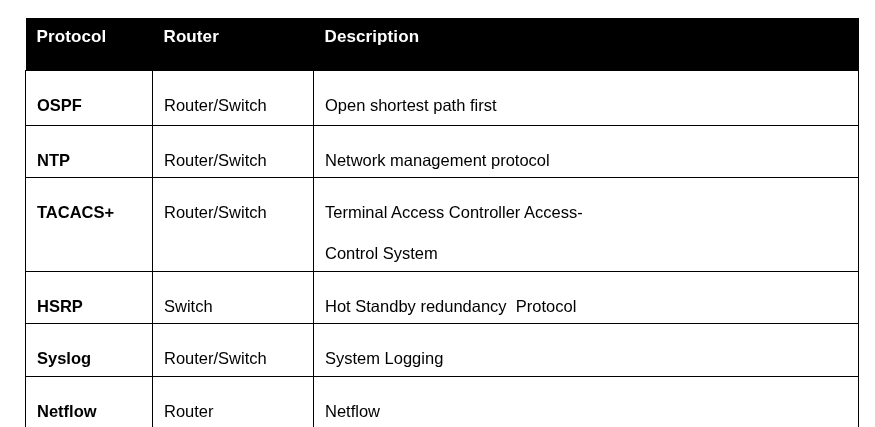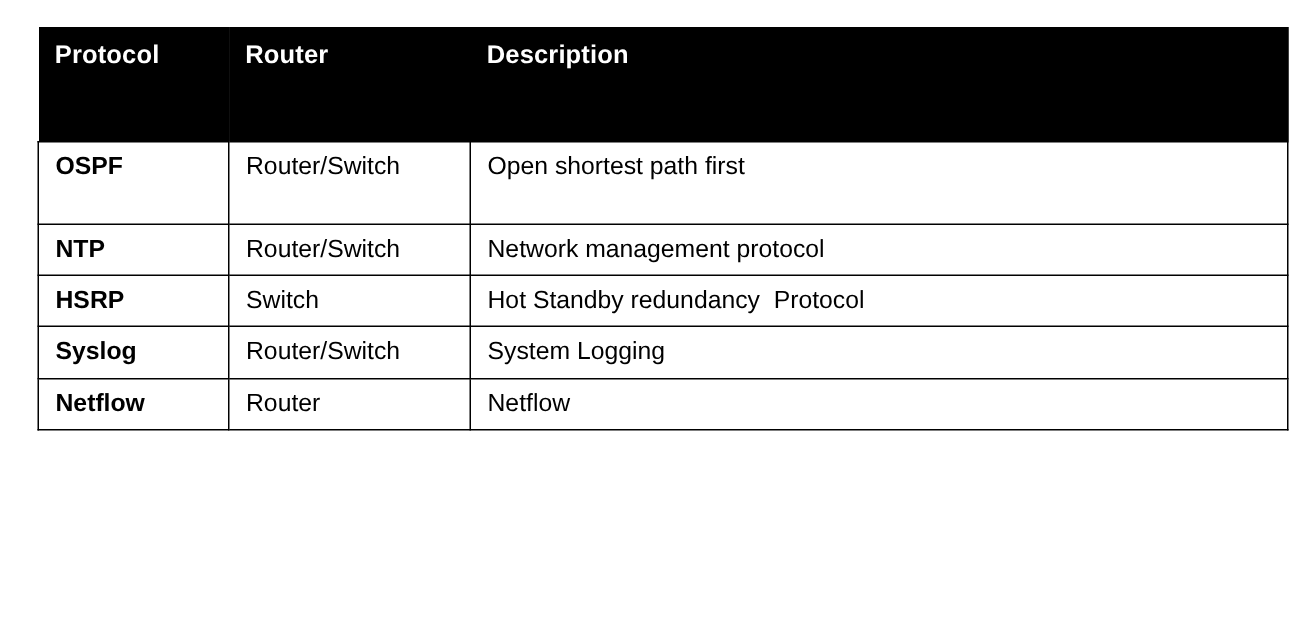--- a/index.html
+++ b/index.html
@@ -46,21 +46,21 @@
     background: #000000;
   }
   thead th {
     background: #000000;
     color: #ffffff;
     font-weight: bold;
     font-size: 17px;
     text-align: left;
     vertical-align: top;
     padding: 9px 0 0 11px;
-    height: 76px;
+    height: 52px;
     box-sizing: border-box;
     border: none;
     line-height: 1.18;
     letter-spacing: 0.1px;
     margin-left: 10px;
   }
 
   
   tbody td {
     border: 1.5px solid #000000;
@@ -84,21 +84,21 @@
   tbody tr:first-child td {
     border-top: 1.5px solid #000000;
   }
 
   
   tr.h-tall td   { height: 55px; }
   tr.h-short td  { height: 29px; }
   tr.h-med td    { height: 34px; }
   tr.h-two td    { height: 60px; }
 
-  .cell-line { display: block; white-space: pre; }
+  .cell-line { display: block; white-space: pre; margin-top: 18px; }
 </style>
 </head>
 <body>
 
 <div id="page">
   <div id="table-wrap">
     <table class="proto-table">
       <colgroup>
         <col class="c-protocol">
         <col class="c-device">
@@ -128,20 +128,32 @@
             <td class="col-protocol">
               <span class="cell-line">NTP</span>
             </td>
             <td class="col-device">
               <span class="cell-line">Router/Switch</span>
             </td>
             <td class="col-desc">
               <span class="cell-line">Network management protocol</span>
             </td>
           </tr>
+          <tr class="h-two">
+            <td class="col-protocol">
+              <span class="cell-line">TACACS+</span>
+            </td>
+            <td class="col-device">
+              <span class="cell-line">Router/Switch</span>
+            </td>
+            <td class="col-desc">
+              <span class="cell-line">Terminal Access Controller Access-</span>
+              <span class="cell-line">Control System</span>
+            </td>
+          </tr>
           <tr class="h-med">
             <td class="col-protocol">
               <span class="cell-line">HSRP</span>
             </td>
             <td class="col-device">
               <span class="cell-line">Switch</span>
             </td>
             <td class="col-desc">
               <span class="cell-line">Hot Standby redundancy  Protocol</span>
             </td>

